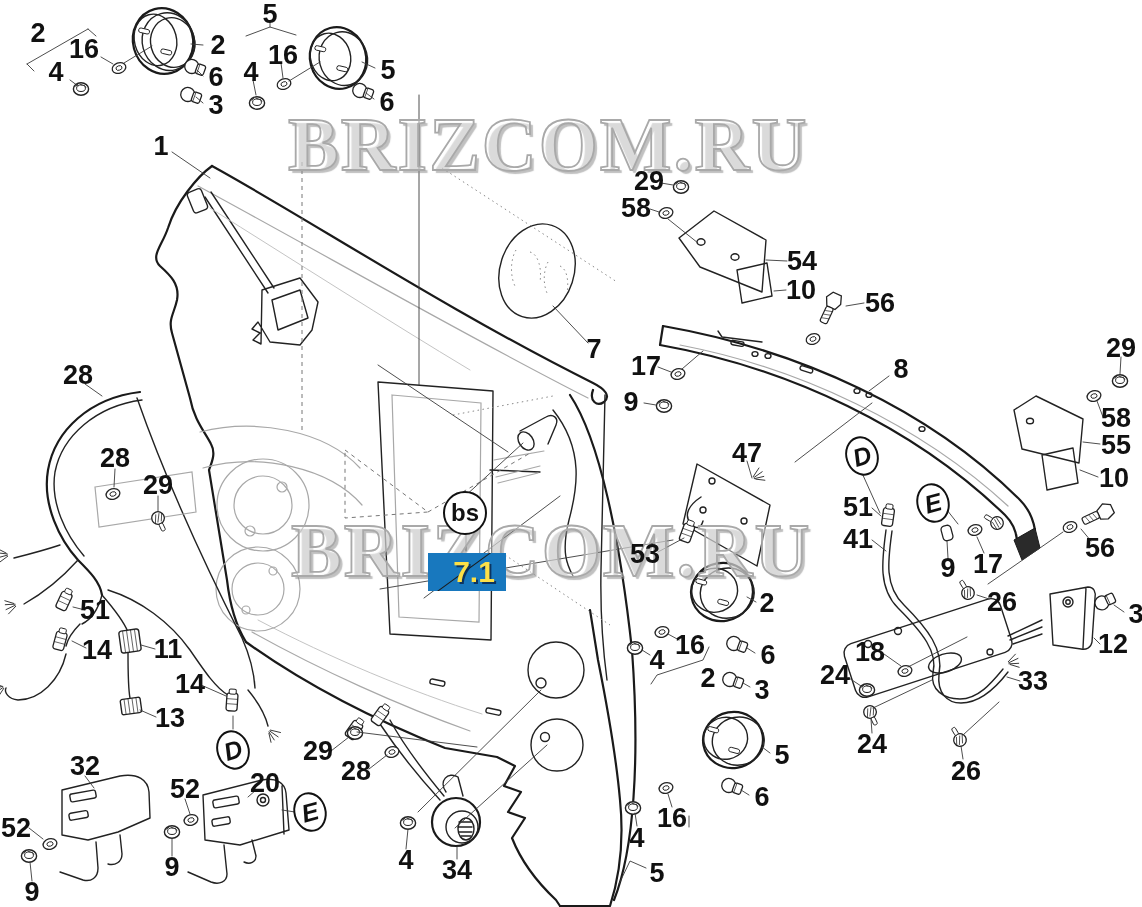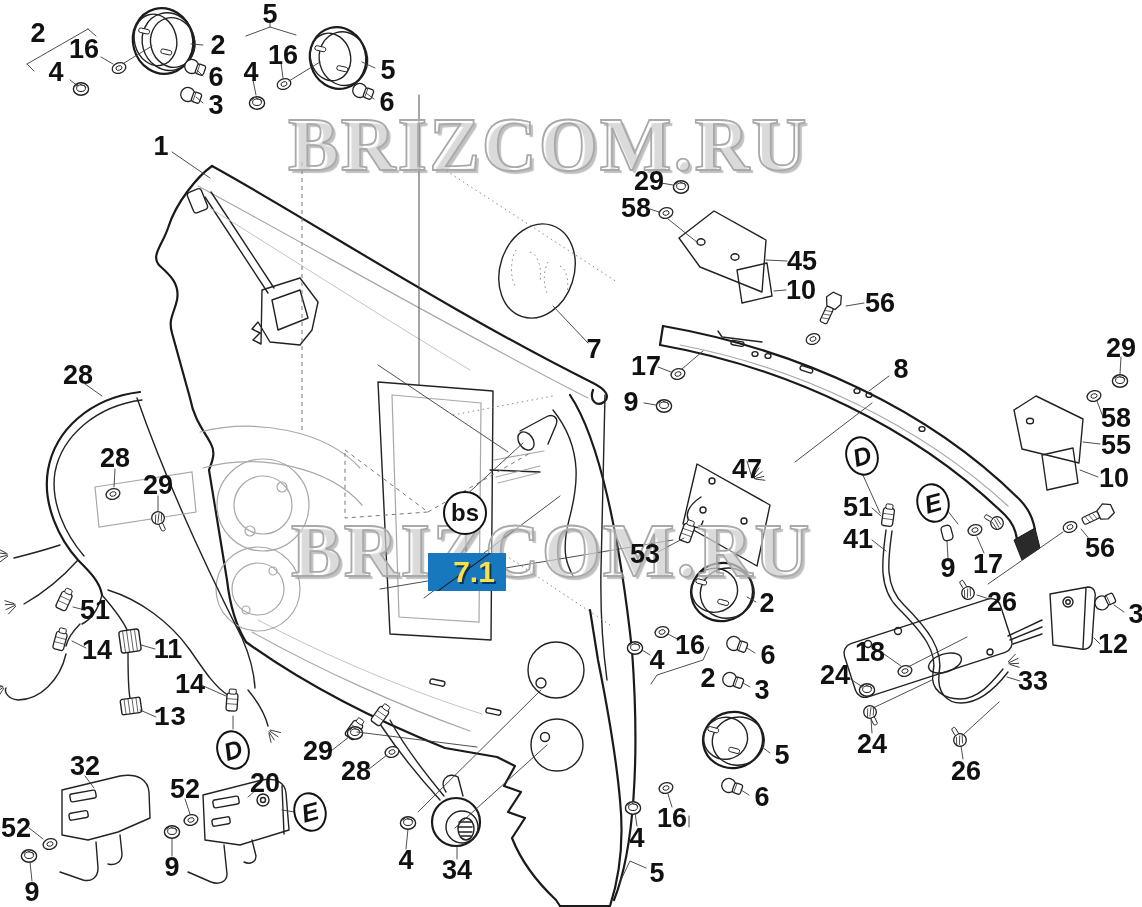--- a/index.html
+++ b/index.html
@@ -350,51 +350,51 @@
       <div class="callout" style="left: 216px; top: 77px;">6</div>
       <div class="callout" style="left: 216px; top: 105px;">3</div>
       <div class="callout" style="left: 270px; top: 14px;">5</div>
       <div class="callout" style="left: 283px; top: 55px;">16</div>
       <div class="callout" style="left: 251px; top: 72px;">4</div>
       <div class="callout" style="left: 388px; top: 70px;">5</div>
       <div class="callout" style="left: 387px; top: 102px;">6</div>
       <div class="callout" style="left: 161px; top: 146px;">1</div>
       <div class="callout" style="left: 649px; top: 181px;">29</div>
       <div class="callout" style="left: 636px; top: 208px;">58</div>
-      <div class="callout" style="left: 802px; top: 261px;">45</div>
+      <div class="callout" style="left: 802px; top: 261px;">54</div>
       <div class="callout" style="left: 801px; top: 290px;">10</div>
       <div class="callout" style="left: 880px; top: 303px;">56</div>
       <div class="callout" style="left: 594px; top: 349px;">7</div>
       <div class="callout" style="left: 646px; top: 366px;">17</div>
       <div class="callout" style="left: 631px; top: 402px;">9</div>
       <div class="callout" style="left: 901px; top: 369px;">8</div>
       <div class="callout" style="left: 1121px; top: 348px;">29</div>
       <div class="callout" style="left: 1116px; top: 418px;">58</div>
       <div class="callout" style="left: 1116px; top: 445px;">55</div>
       <div class="callout" style="left: 1114px; top: 478px;">10</div>
       <div class="callout" style="left: 1100px; top: 548px;">56</div>
       <div class="callout" style="left: 78px; top: 375px;">28</div>
       <div class="callout" style="left: 115px; top: 458px;">28</div>
       <div class="callout" style="left: 158px; top: 485px;">29</div>
       <div class="callout" style="left: 95px; top: 610px;">51</div>
       <div class="callout" style="left: 97px; top: 650px;">14</div>
       <div class="callout" style="left: 168px; top: 649px;">11</div>
       <div class="callout" style="left: 190px; top: 684px;">14</div>
-      <div class="callout" style="left: 170px; top: 718px; font-family: Liberation Mono, monospace;">13</div>
+      <div class="callout" style="left: 170px; top: 718px;">13</div>
       <div class="callout" style="left: 85px; top: 766px;">32</div>
       <div class="callout" style="left: 16px; top: 828px;">52</div>
       <div class="callout" style="left: 32px; top: 892px;">9</div>
       <div class="callout" style="left: 185px; top: 789px;">52</div>
       <div class="callout" style="left: 172px; top: 867px;">9</div>
       <div class="callout" style="left: 265px; top: 783px;">20</div>
       <div class="callout" style="left: 318px; top: 751px;">29</div>
       <div class="callout" style="left: 356px; top: 771px;">28</div>
       <div class="callout" style="left: 406px; top: 860px;">4</div>
       <div class="callout" style="left: 457px; top: 870px;">34</div>
-      <div class="callout" style="left: 747px; top: 453px; margin-top: 16px;">47</div>
+      <div class="callout" style="left: 747px; top: 453px;">47</div>
       <div class="callout" style="left: 645px; top: 554px;">53</div>
       <div class="callout" style="left: 858px; top: 507px;">51</div>
       <div class="callout" style="left: 858px; top: 539px;">41</div>
       <div class="callout" style="left: 948px; top: 568px;">9</div>
       <div class="callout" style="left: 988px; top: 564px;">17</div>
       <div class="callout" style="left: 1002px; top: 602px;">26</div>
       <div class="callout" style="left: 767px; top: 603px;">2</div>
       <div class="callout" style="left: 690px; top: 645px;">16</div>
       <div class="callout" style="left: 657px; top: 660px;">4</div>
       <div class="callout" style="left: 768px; top: 655px;">6</div>

